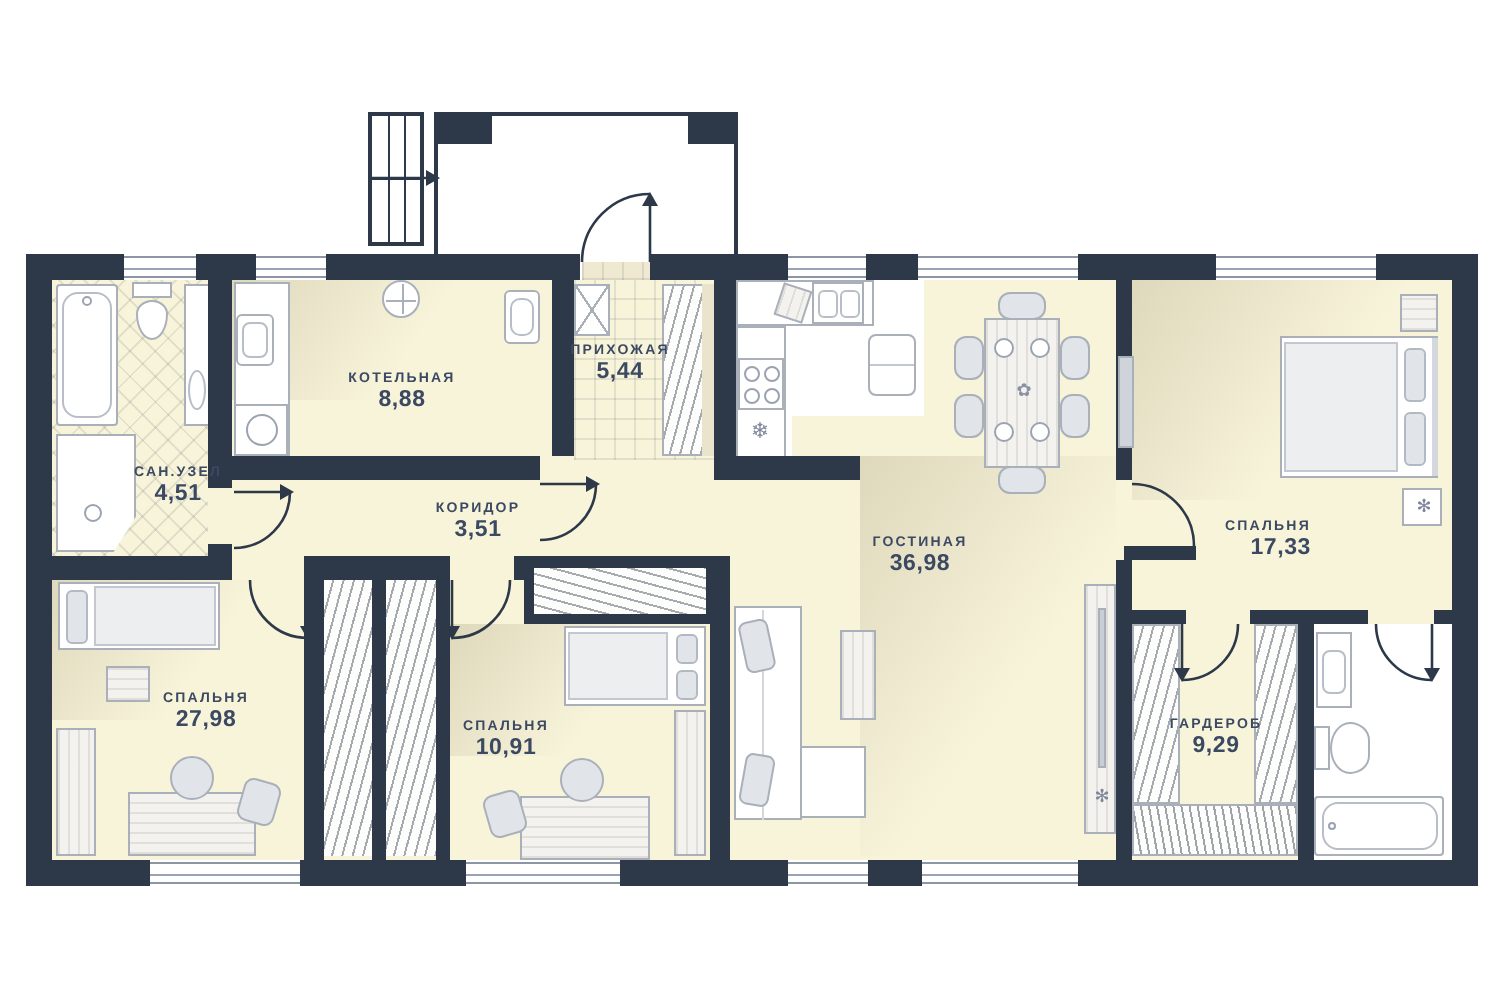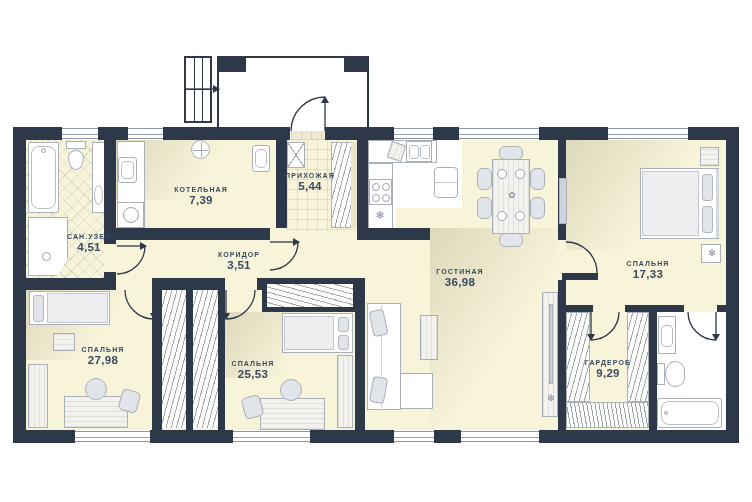--- a/index.html
+++ b/index.html
@@ -345,44 +345,44 @@
     </g>
   </svg>
 
   
   <div class="label" style="left:89px;top:243px;">
     <span class="nm">САН.УЗЕЛ</span>
     <span class="ar">4,51</span>
   </div>
   <div class="label" style="left:201px;top:196px;">
     <span class="nm">КОТЕЛЬНАЯ</span>
-    <span class="ar">7,39</span>
+    <span class="ar">8,88</span>
   </div>
   <div class="label" style="left:310px;top:182px;">
     <span class="nm">ПРИХОЖАЯ</span>
     <span class="ar">5,44</span>
   </div>
   <div class="label" style="left:239px;top:261px;">
     <span class="nm">КОРИДОР</span>
     <span class="ar">3,51</span>
   </div>
   <div class="label" style="left:460px;top:278px;">
     <span class="nm">ГОСТИНАЯ</span>
     <span class="ar">36,98</span>
   </div>
-  <div class="label" style="left:648px;top:270px;">
+  <div class="label" style="left:634px;top:270px;text-align:right;">
     <span class="nm">СПАЛЬНЯ</span>
     <span class="ar">17,33</span>
   </div>
   <div class="label" style="left:103px;top:356px;">
     <span class="nm">СПАЛЬНЯ</span>
     <span class="ar">27,98</span>
   </div>
   <div class="label" style="left:253px;top:370px;">
     <span class="nm">СПАЛЬНЯ</span>
-    <span class="ar">25,53</span>
+    <span class="ar">10,91</span>
   </div>
   <div class="label" style="left:608px;top:369px;">
     <span class="nm">ГАРДЕРОБ</span>
     <span class="ar">9,29</span>
   </div>
 
 </div>
 
 </body></html>

